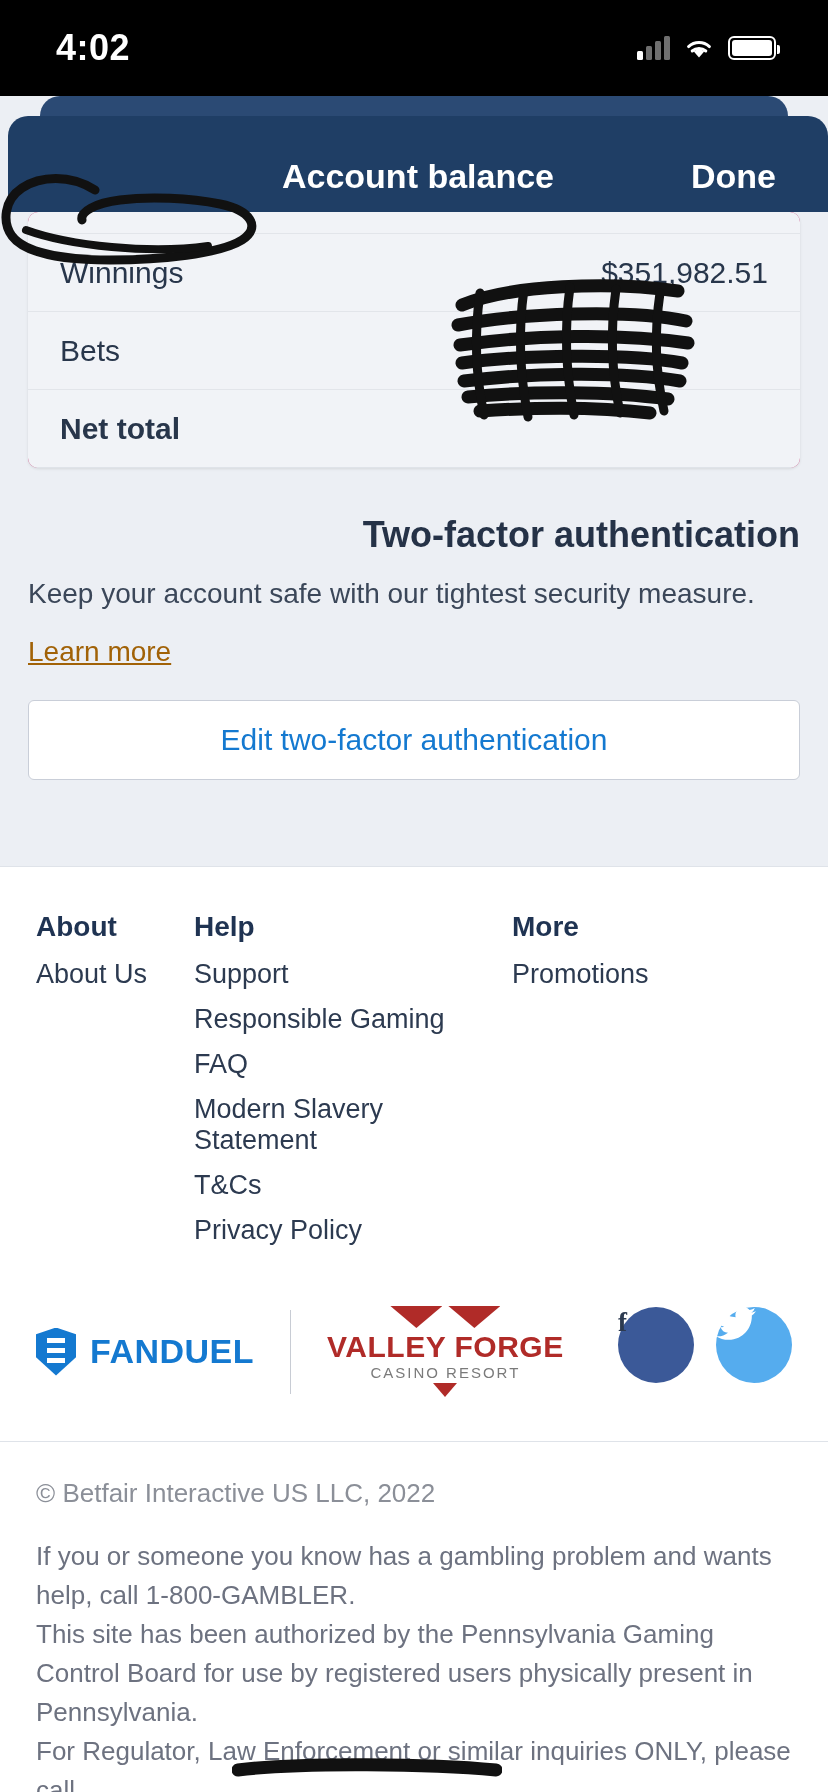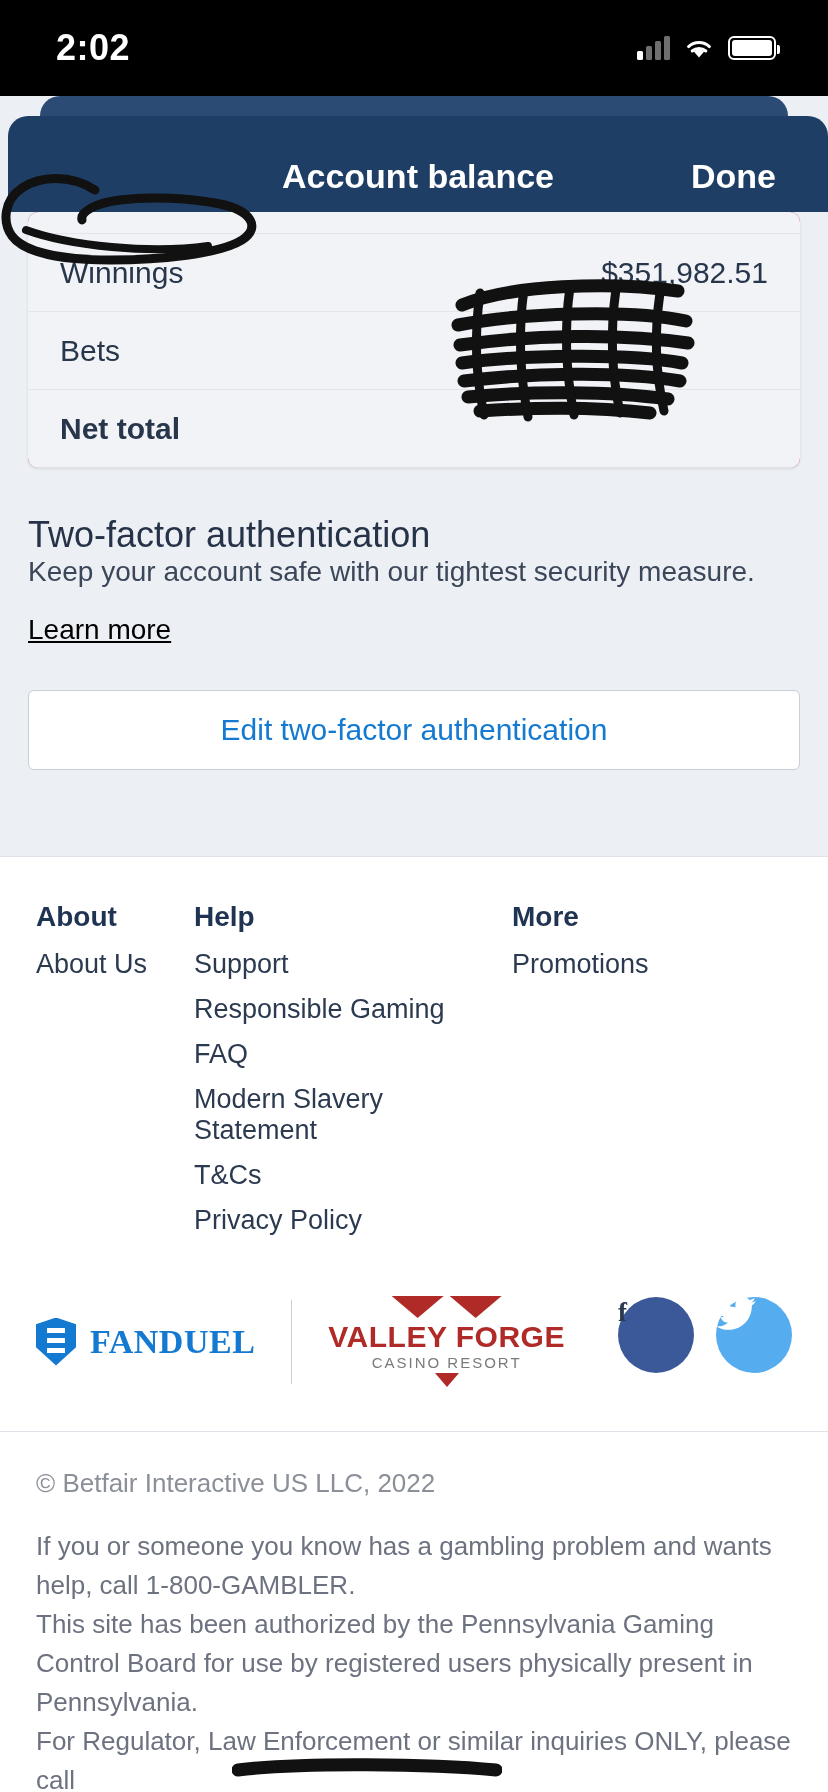--- a/index.html
+++ b/index.html
@@ -136,32 +136,34 @@
     border-top: 3px solid #1479d0;
     transform: rotate(45deg);
     margin-top: 8px;
   }
 
   
   .section { padding: 46px 28px 0 28px; }
   .section h2 {
     font-size: 36px;
     color: #253247;
-    font-weight: 400;
+    font-weight: 700;
+    margin-bottom: 22px;
+    text-align: right;
   }
   .section p {
     font-size: 28px;
     color: #3b4759;
     margin-bottom: 26px;
   }
   .learn-more {
     display: inline-block;
     font-size: 28px;
-    color: #000000;
-    margin-bottom: 44px;
+    color: #a16207;
+    margin-bottom: 32px;
   }
   .outline-btn {
     display: block;
     width: 100%;
     border: 1px solid #c9ced8;
     background: #fff;
     border-radius: 6px;
     height: 80px;
     line-height: 78px;
     text-align: center;
@@ -209,21 +211,21 @@
     background: #1479d0;
     clip-path: polygon(50% 0%, 100% 14%, 100% 62%, 50% 100%, 0% 62%, 0% 14%);
     position: relative;
   }
   .fd-shield::after {
     content: "";
     position: absolute; left: 11px; top: 10px;
     width: 18px; height: 5px; background: #fff;
     box-shadow: 0 10px 0 0 #fff, 0 20px 0 0 #fff;
   }
-  .fd-word { font-size: 34px; font-weight: 800; color: #1479d0; letter-spacing: .5px; font-family: Liberation Serif, serif; }
+  .fd-word { font-size: 34px; font-weight: 800; color: #1479d0; letter-spacing: .5px; }
   .divider-v { width: 1px; height: 84px; background: #c8ccd4; margin: 0 36px; }
   .vf-logo { text-align: center; }
   .vf-chevrons {
     display: flex; justify-content: center; gap: 6px; margin-bottom: 2px;
   }
   .vf-chevrons span {
     display: block; width: 52px; height: 22px; background: #b02b28;
     clip-path: polygon(0 0, 100% 0, 50% 100%);
   }
   .vf-name { font-size: 30px; font-weight: 800; color: #b02b28; letter-spacing: .5px; }
@@ -258,21 +260,21 @@
   
   .scribble { position: absolute; pointer-events: none; z-index: 20; }
   #scribble-winnings { left: 0; top: 168px; }
   #scribble-amounts  { left: 450px; top: 265px; }
   #scribble-phone    { left: 232px; top: 1758px; }
 </style>
 </head>
 <body>
 
 <div class="status-bar">
-  <div class="status-time">2:02</div>
+  <div class="status-time">4:02</div>
   <div class="status-right">
     <div class="signal-bars">
       <i></i>
         <i></i>
         <i></i>
         <i></i>
     </div>
     <div class="wifi-icon">
       <svg width="30" height="22" viewBox="0 0 30 22">
         <path d="M15 20.5 L9.8 14.4 A8.2 8.2 0 0 1 20.2 14.4 Z" fill="#fff"></path>

